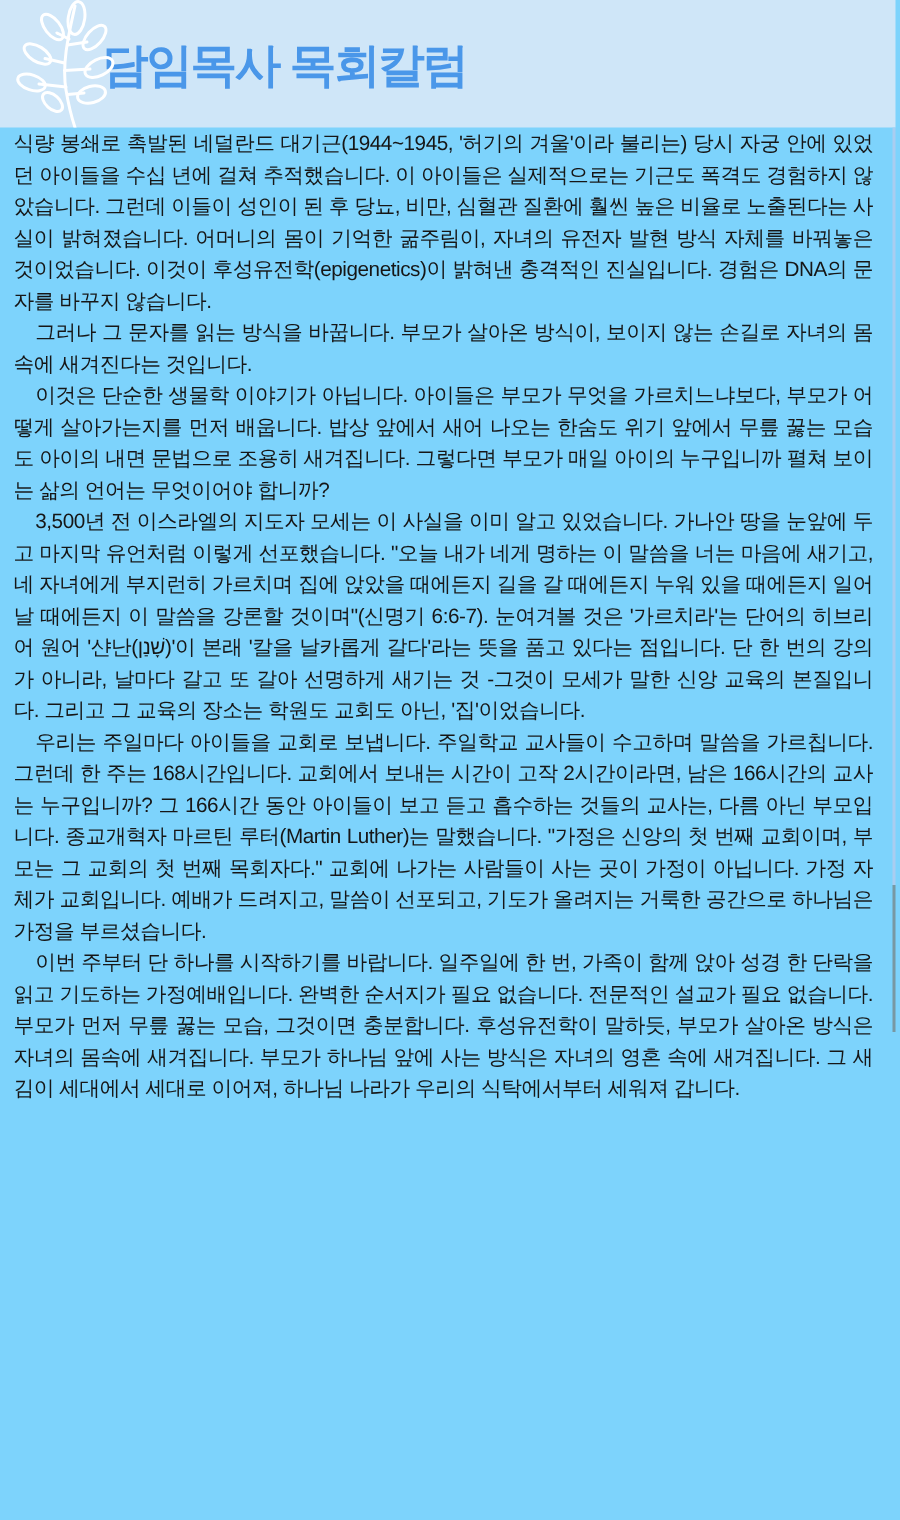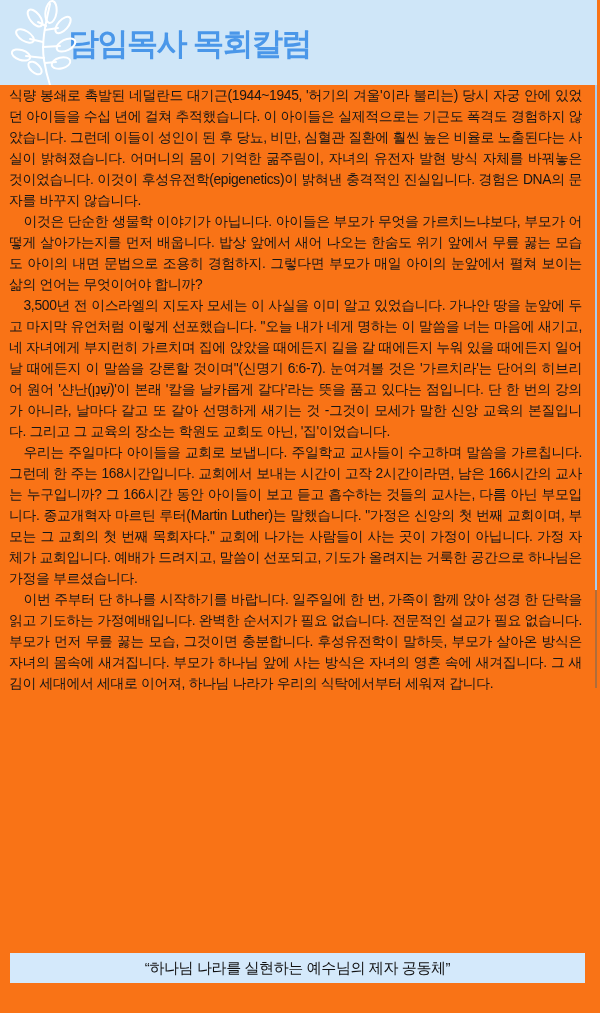--- a/index.html
+++ b/index.html
@@ -1,17 +1,17 @@
 <!DOCTYPE html>
 <html lang="ko"><head>
 <meta charset="utf-8">
 <style>
   html,body{margin:0;padding:0;background:#ffffff;}
   .page{
-    position:relative;width:600px;height:1013px;background:#f97316;
+    position:relative;width:600px;height:1013px;background:#7dd3fc;
     overflow:hidden;font-family:"Liberation Sans","DejaVu Sans",sans-serif;
   }
   
   .header-band{
     position:absolute;top:0;left:0;width:597px;height:85px;
     background:#cfe6f8;display:flex;align-items:center;
   }
   .branch-wrap{position:absolute;left:8px;top:0;width:72px;height:85px;}
   .header-title{
     margin-left:68px;font-size:31px;font-weight:bold;color:#4a97e9;
@@ -68,23 +68,21 @@
     <div class="header-title">담임목사 목회칼럼</div>
   </div>
 
   <div class="edge-line-blue"></div>
   <div class="edge-line-dark"></div>
 
   <div class="article-title">166시간의 교사</div>
 
   <div class="body-text">
     <p>2008년 네덜란드 라이덴 대학교 의료센터(Leiden University Medical Center) 헤이만스 연구팀이 발표한 논문 하나가 과학계를 술렁이게 했습니다. 연구팀은 2차 세계대전 말기, 나치 독일의 식량 봉쇄로 촉발된 네덜란드 대기근(1944~1945, '허기의 겨울'이라 불리는) 당시 자궁 안에 있었던 아이들을 수십 년에 걸쳐 추적했습니다. 이 아이들은 실제적으로는 기근도 폭격도 경험하지 않았습니다. 그런데 이들이 성인이 된 후 당뇨, 비만, 심혈관 질환에 훨씬 높은 비율로 노출된다는 사실이 밝혀졌습니다. 어머니의 몸이 기억한 굶주림이, 자녀의 유전자 발현 방식 자체를 바꿔놓은 것이었습니다. 이것이 후성유전학(epigenetics)이 밝혀낸 충격적인 진실입니다. 경험은 DNA의 문자를 바꾸지 않습니다.</p>
-    <p>이것은 단순한 생물학 이야기가 아닙니다. 아이들은 부모가 무엇을 가르치느냐보다, 부모가 어떻게 살아가는지를 먼저 배웁니다. 밥상 앞에서 새어 나오는 한숨도 위기 앞에서 무릎 꿇는 모습도 아이의 내면 문법으로 조용히 경험하지. 그렇다면 부모가 매일 아이의 눈앞에서 펼쳐 보이는 삶의 언어는 무엇이어야 합니까?</p>
+    <p>그러나 그 문자를 읽는 방식을 바꿉니다. 부모가 살아온 방식이, 보이지 않는 손길로 자녀의 몸속에 새겨진다는 것입니다.</p>
+    <p>이것은 단순한 생물학 이야기가 아닙니다. 아이들은 부모가 무엇을 가르치느냐보다, 부모가 어떻게 살아가는지를 먼저 배웁니다. 밥상 앞에서 새어 나오는 한숨도 위기 앞에서 무릎 꿇는 모습도 아이의 내면 문법으로 조용히 새겨집니다. 그렇다면 부모가 매일 아이의 누구입니까 펼쳐 보이는 삶의 언어는 무엇이어야 합니까?</p>
     <p>3,500년 전 이스라엘의 지도자 모세는 이 사실을 이미 알고 있었습니다. 가나안 땅을 눈앞에 두고 마지막 유언처럼 이렇게 선포했습니다. "오늘 내가 네게 명하는 이 말씀을 너는 마음에 새기고, 네 자녀에게 부지런히 가르치며 집에 앉았을 때에든지 길을 갈 때에든지 누워 있을 때에든지 일어날 때에든지 이 말씀을 강론할 것이며"(신명기 6:6-7). 눈여겨볼 것은 '가르치라'는 단어의 히브리어 원어 '샨난(שָׁנַן)'이 본래 '칼을 날카롭게 갈다'라는 뜻을 품고 있다는 점입니다. 단 한 번의 강의가 아니라, 날마다 갈고 또 갈아 선명하게 새기는 것 -그것이 모세가 말한 신앙 교육의 본질입니다. 그리고 그 교육의 장소는 학원도 교회도 아닌, '집'이었습니다.</p>
     <p>우리는 주일마다 아이들을 교회로 보냅니다. 주일학교 교사들이 수고하며 말씀을 가르칩니다. 그런데 한 주는 168시간입니다. 교회에서 보내는 시간이 고작 2시간이라면, 남은 166시간의 교사는 누구입니까? 그 166시간 동안 아이들이 보고 듣고 흡수하는 것들의 교사는, 다름 아닌 부모입니다. 종교개혁자 마르틴 루터(Martin Luther)는 말했습니다. "가정은 신앙의 첫 번째 교회이며, 부모는 그 교회의 첫 번째 목회자다." 교회에 나가는 사람들이 사는 곳이 가정이 아닙니다. 가정 자체가 교회입니다. 예배가 드려지고, 말씀이 선포되고, 기도가 올려지는 거룩한 공간으로 하나님은 가정을 부르셨습니다.</p>
     <p>이번 주부터 단 하나를 시작하기를 바랍니다. 일주일에 한 번, 가족이 함께 앉아 성경 한 단락을 읽고 기도하는 가정예배입니다. 완벽한 순서지가 필요 없습니다. 전문적인 설교가 필요 없습니다. 부모가 먼저 무릎 꿇는 모습, 그것이면 충분합니다. 후성유전학이 말하듯, 부모가 살아온 방식은 자녀의 몸속에 새겨집니다. 부모가 하나님 앞에 사는 방식은 자녀의 영혼 속에 새겨집니다. 그 새김이 세대에서 세대로 이어져, 하나님 나라가 우리의 식탁에서부터 세워져 갑니다.</p>
   </div>
 
-  <div class="footer-band">
-    <span class="footer-motto">“하나님 나라를 실현하는 예수님의 제자 공동체”</span>
-  </div>
 
 </div>
 
 </body></html>

